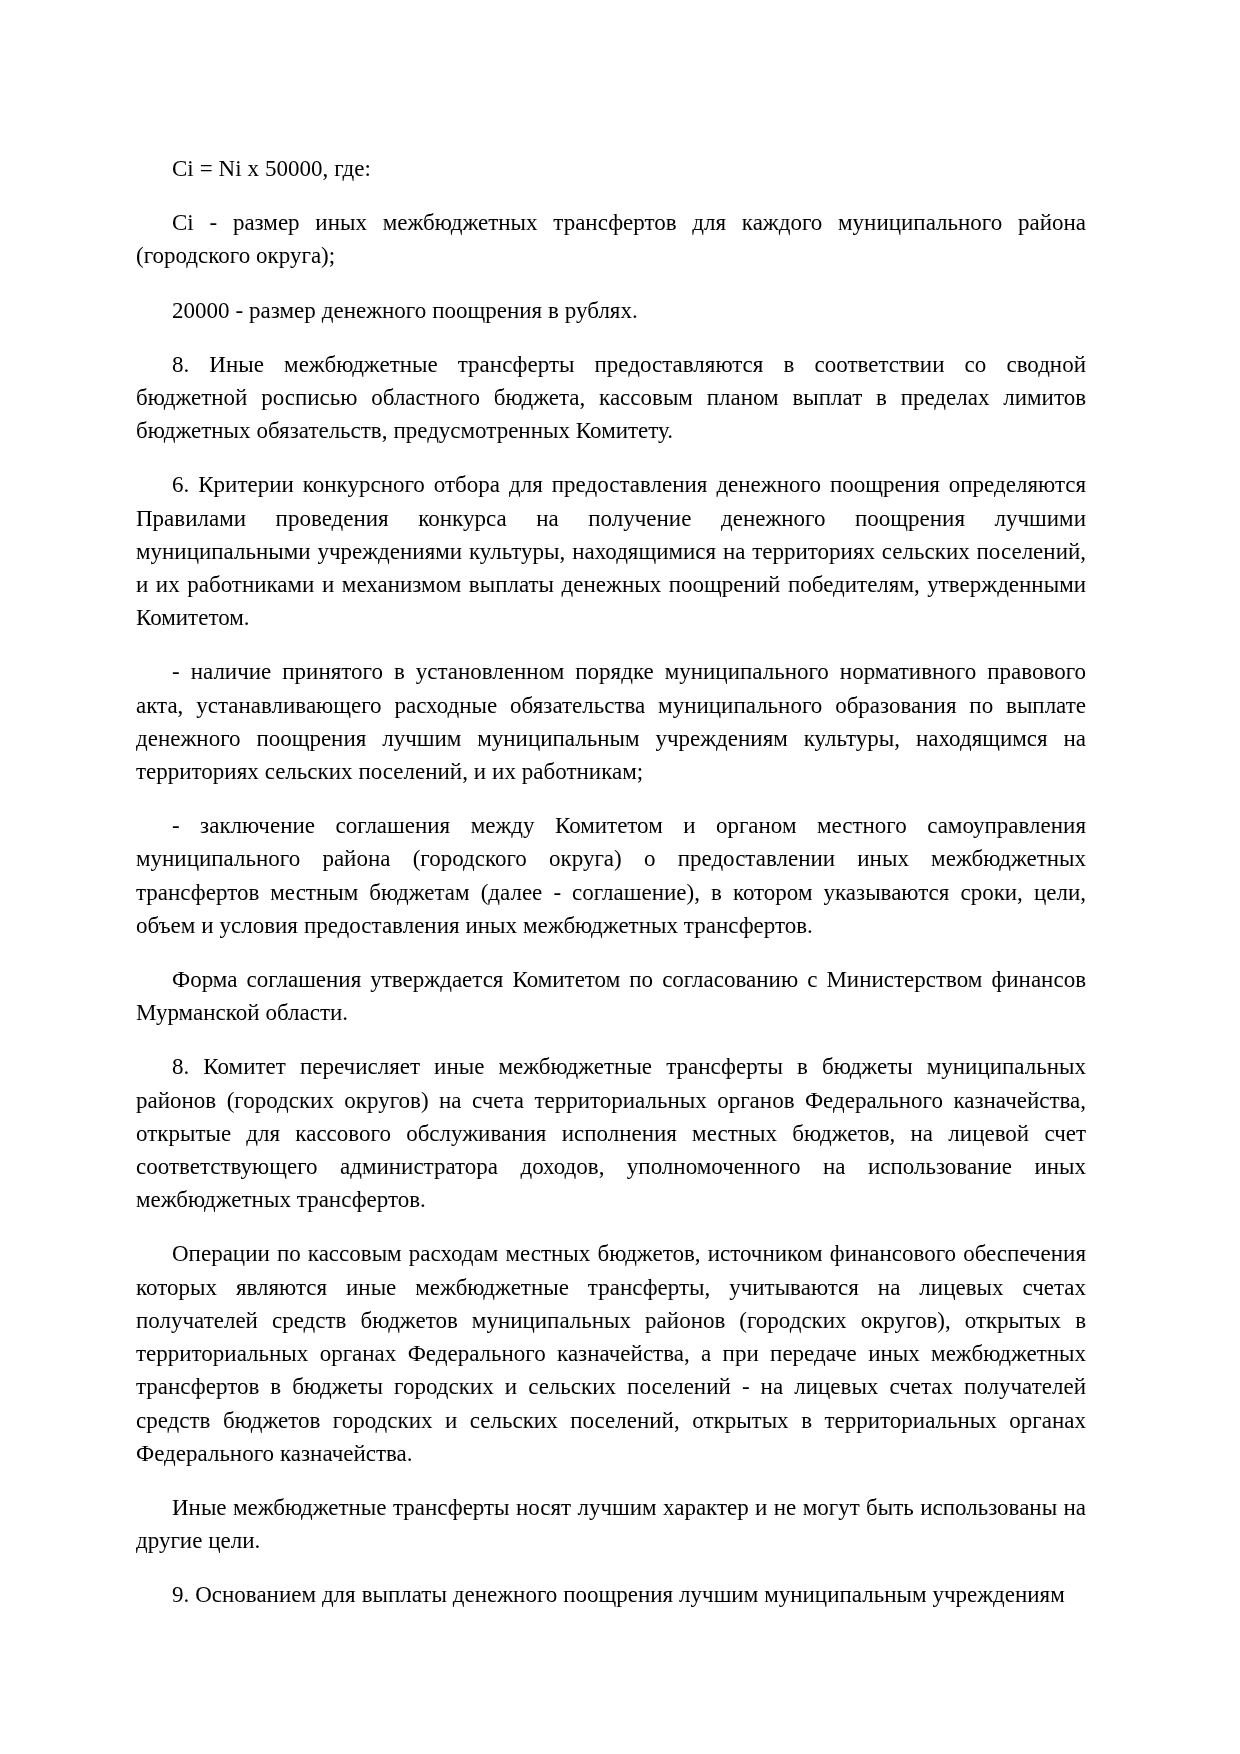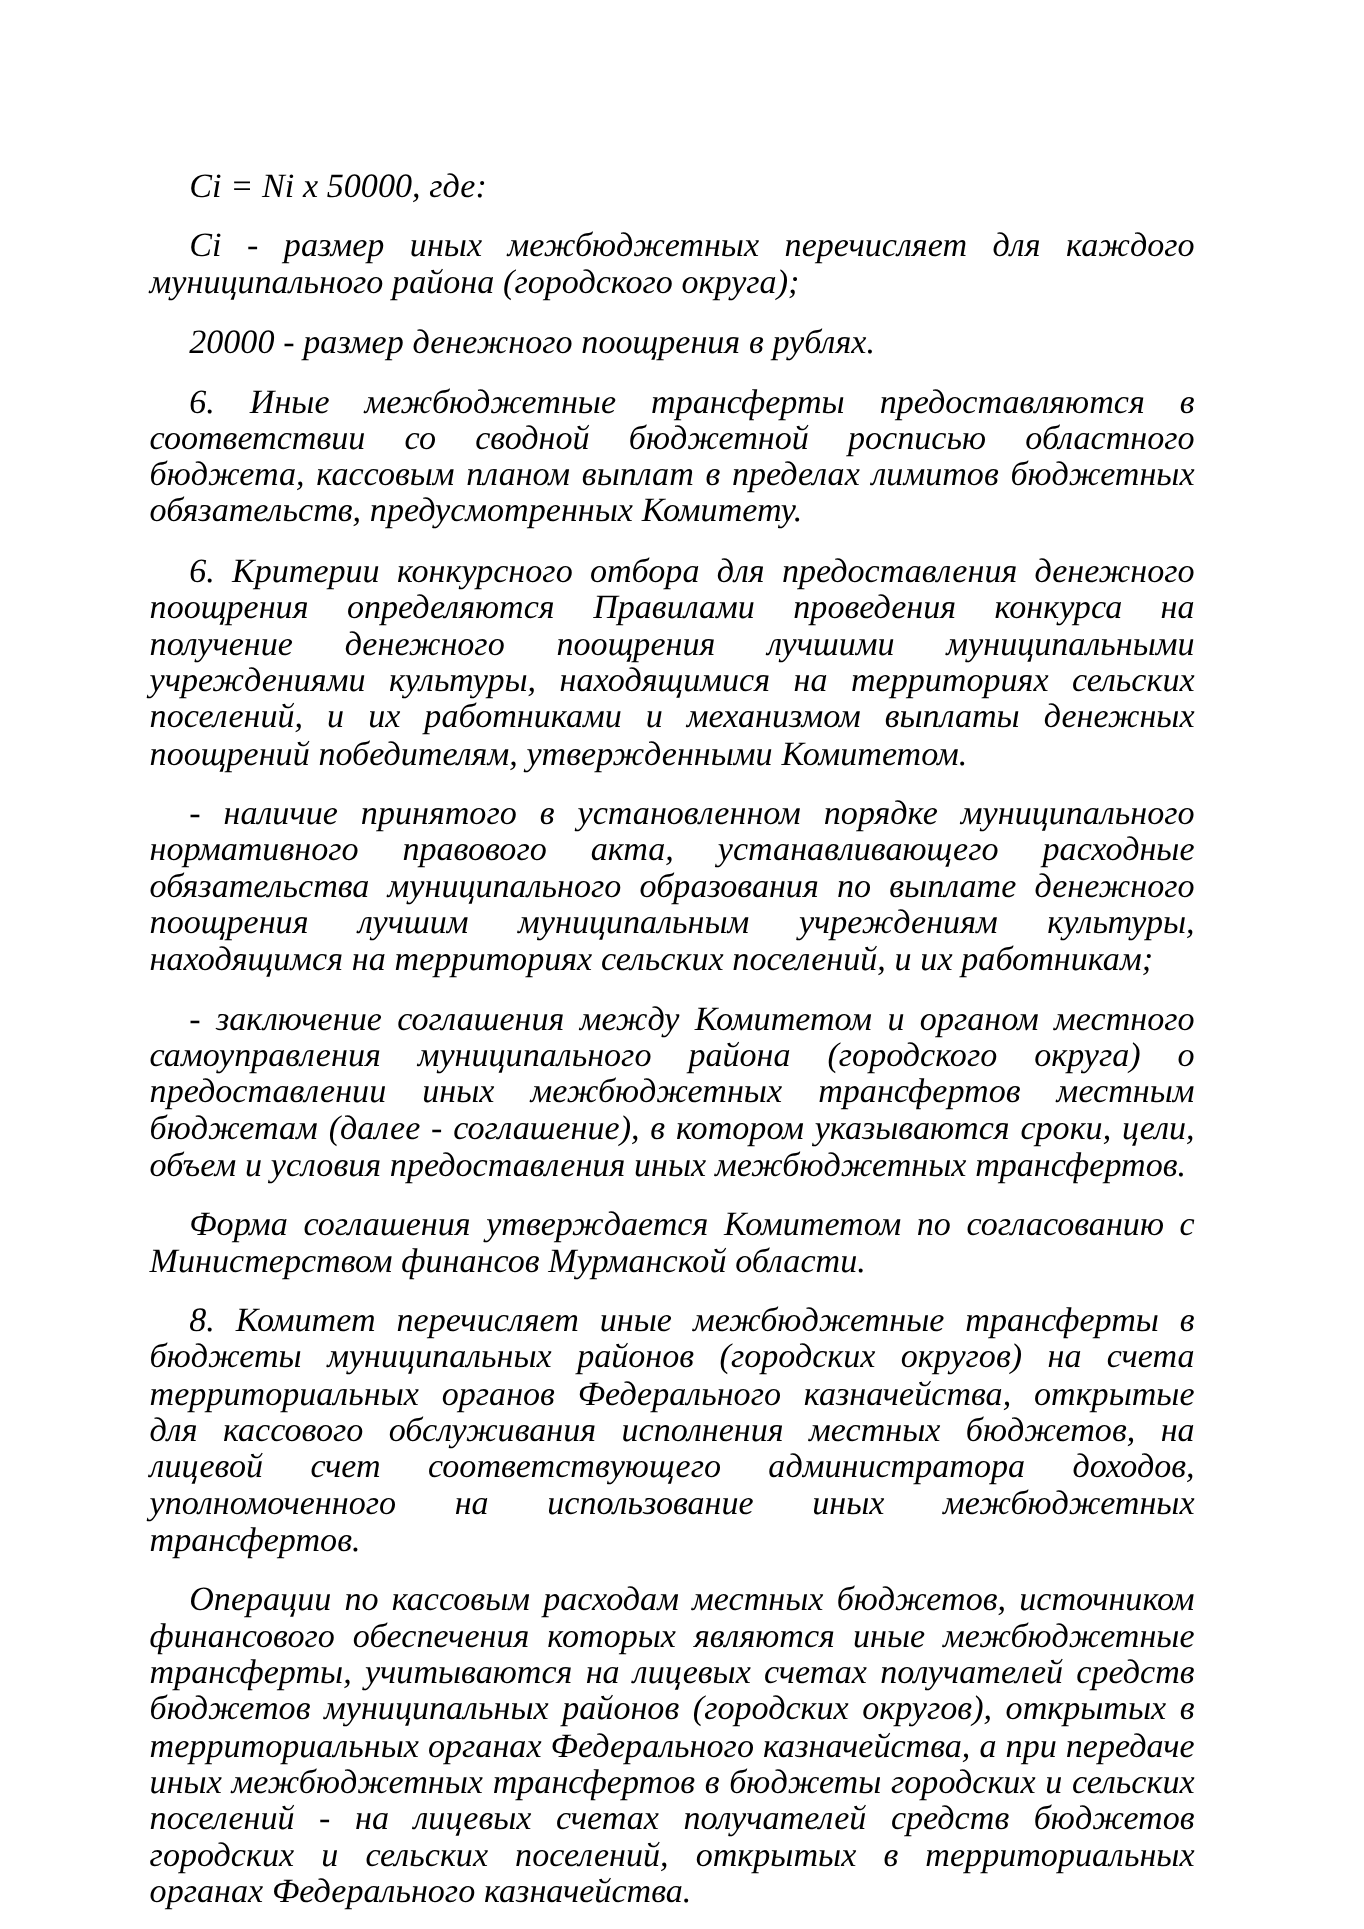--- a/index.html
+++ b/index.html
@@ -25,47 +25,46 @@
   }
   .text-block {
     position: absolute;
     left: 136px;
     top: 152px;
     width: 950px;
   }
   p.para {
     margin: 0 0 21px 0;
     padding: 0;
-    font-size: 31px;
+    font-size: 23px;
     line-height: 33.2px;
     text-align: justify;
     text-indent: 36px;
     text-justify: inter-word;
     word-spacing: 0.2px;
     hyphens: none;
-    font-style: italic;
   }
   p.para:last-child {
     margin-bottom: 0;
   }
 </style>
 </head>
 <body>
 
 <div class="page">
   <div class="text-block">
 
     <p class="para">Ci = Ni x 50000, где:</p>
 
-    <p class="para">Ci - размер иных межбюджетных перечисляет для каждого муниципального района (городского округа);</p>
+    <p class="para">Ci - размер иных межбюджетных трансфертов для каждого муниципального района (городского округа);</p>
 
 
     <p class="para">20000 - размер денежного поощрения в рублях.</p>
 
-    <p class="para">6. Иные межбюджетные трансферты предоставляются в соответствии со сводной бюджетной росписью областного бюджета, кассовым планом выплат в пределах лимитов бюджетных обязательств, предусмотренных Комитету.</p>
+    <p class="para">8. Иные межбюджетные трансферты предоставляются в соответствии со сводной бюджетной росписью областного бюджета, кассовым планом выплат в пределах лимитов бюджетных обязательств, предусмотренных Комитету.</p>
 
     <p class="para">6. Критерии конкурсного отбора для предоставления денежного поощрения определяются Правилами проведения конкурса на получение денежного поощрения лучшими муниципальными учреждениями культуры, находящимися на территориях сельских поселений, и их работниками и механизмом выплаты денежных поощрений победителям, утвержденными Комитетом.</p>
 
 
     <p class="para">- наличие принятого в установленном порядке муниципального нормативного правового акта, устанавливающего расходные обязательства муниципального образования по выплате денежного поощрения лучшим муниципальным учреждениям культуры, находящимся на территориях сельских поселений, и их работникам;</p>
 
     <p class="para">- заключение соглашения между Комитетом и органом местного самоуправления муниципального района (городского округа) о предоставлении иных межбюджетных трансфертов местным бюджетам (далее - соглашение), в котором указываются сроки, цели, объем и условия предоставления иных межбюджетных трансфертов.</p>
 
     <p class="para">Форма соглашения утверждается Комитетом по согласованию с Министерством финансов Мурманской области.</p>
 

